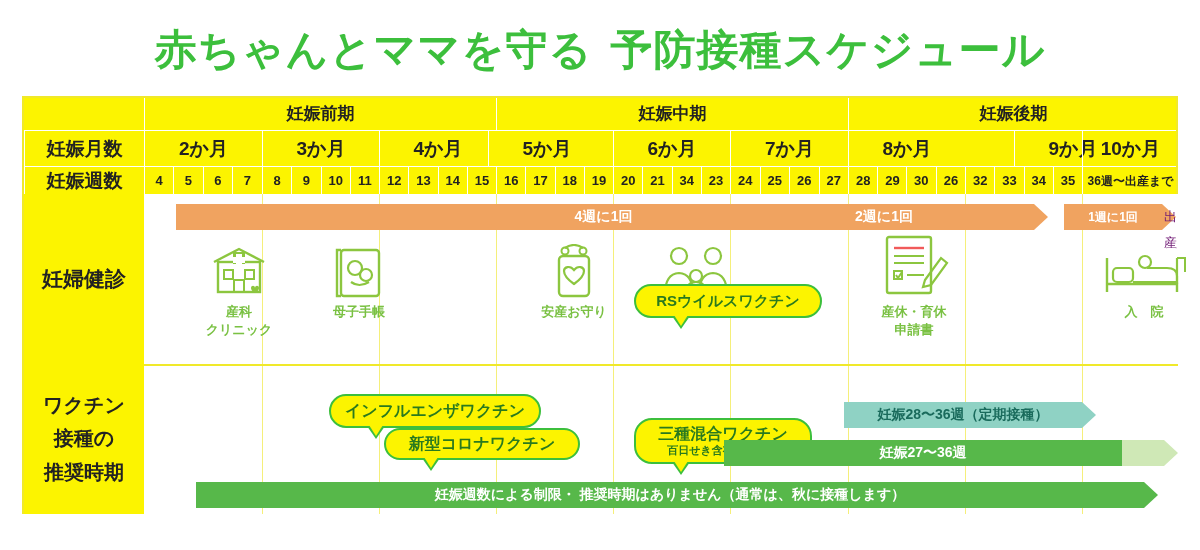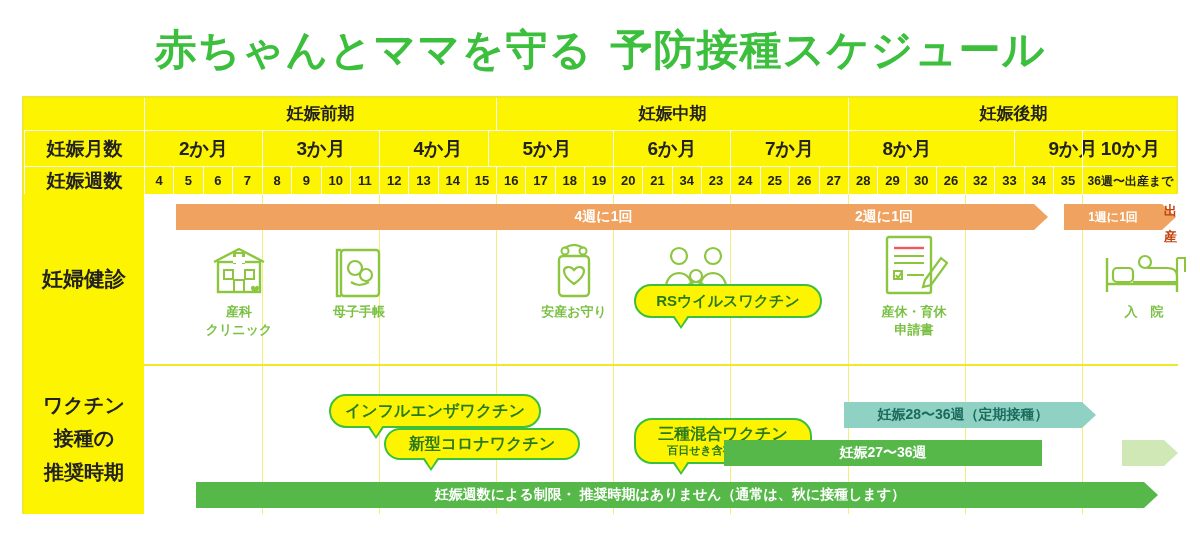--- a/index.html
+++ b/index.html
@@ -244,21 +244,21 @@
 
     <div class="arrow orange" style="left:590px; top:10px; width:300px;">
       <span>2週に1回</span>
     </div>
     <div class="arrow-tip tip-orange abs" style="left:890px; top:10px;"></div>
 
     <div class="arrow orange" style="left:920px; top:10px; width:98px; font-size:12px;">
       <span>1週に1回</span>
     </div>
     <div class="arrow-tip tip-orange abs" style="left:1018px; top:10px;"></div>
-    <div class="abs" style="left:1020px; top:4px; height:26px; line-height:26px; font-size:13px; font-weight:bold; color:#c2410c;">出産</div>
+    <div class="abs" style="left:1020px; top:10px; height:26px; line-height:26px; font-size:13px; font-weight:normal; color:#701a75;">出産</div>
 
     <div class="icon-block" style="left:40px; top:50px; width:110px;">
       <svg width="62" height="58" viewBox="0 0 62 58">
         <rect x="10" y="18" width="42" height="30" fill="none" stroke="#8cc63f" stroke-width="2.4"></rect>
         <path d="M6 18 L31 5 L56 18" fill="none" stroke="#8cc63f" stroke-width="2.4"></path>
         <rect x="25" y="8" width="12" height="12" fill="#8cc63f"></rect>
         <path d="M28 10 h6 v3 h3 v6 h-3 v3 h-6 v-3 h-3 v-6 h3 z" fill="#fff"></path>
         <rect x="16" y="26" width="9" height="9" fill="none" stroke="#8cc63f" stroke-width="2"></rect>
         <rect x="37" y="26" width="9" height="9" fill="none" stroke="#8cc63f" stroke-width="2"></rect>
         <rect x="26" y="36" width="10" height="12" fill="none" stroke="#8cc63f" stroke-width="2"></rect>
@@ -355,21 +355,21 @@
     <div class="bubble" style="left:490px; top:52px; width:178px; height:46px; font-size:16px;">
       <span>三種混合ワクチン</span>
       <span class="sub">百日せき含有ワクチン</span>
     </div>
 
     <div class="arrow teal" style="left:700px; top:36px; width:238px; font-size:14px;">
       <span>妊娠28〜36週（定期接種）</span>
     </div>
     <div class="arrow-tip tip-teal abs" style="left:938px; top:36px;"></div>
 
-    <div class="arrow green" style="left:580px; top:74px; width:318px; font-size:14px;">
+    <div class="arrow green" style="left:580px; top:74px; width:398px; font-size:14px;">
       <span>妊娠27〜36週</span>
     </div>
     <div class="fadebar" style="left:978px; top:74px; width:42px;"></div>
     <div class="arrow-tip tip-fade abs" style="left:1020px; top:74px;"></div>
 
     <div class="arrow green" style="left:52px; top:116px; width:948px; font-size:14px;">
       <span>妊娠週数による制限・ 推奨時期はありません（通常は、秋に接種します）</span>
     </div>
     <div class="arrow-tip tip-green abs" style="left:1000px; top:116px;"></div>
   </div>

